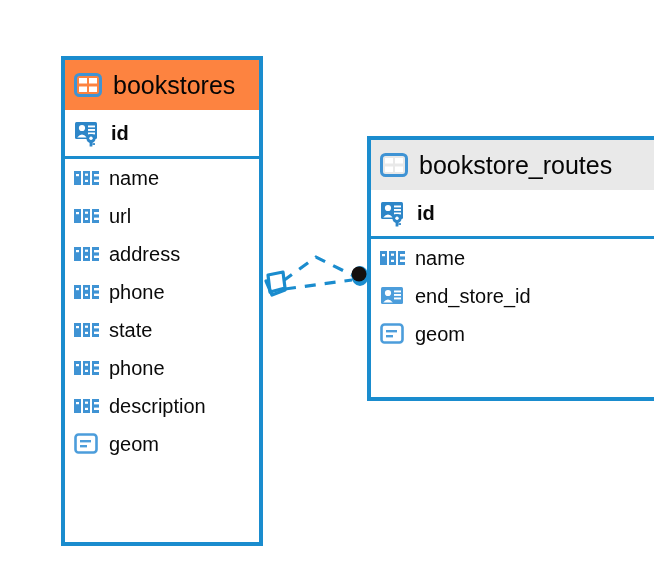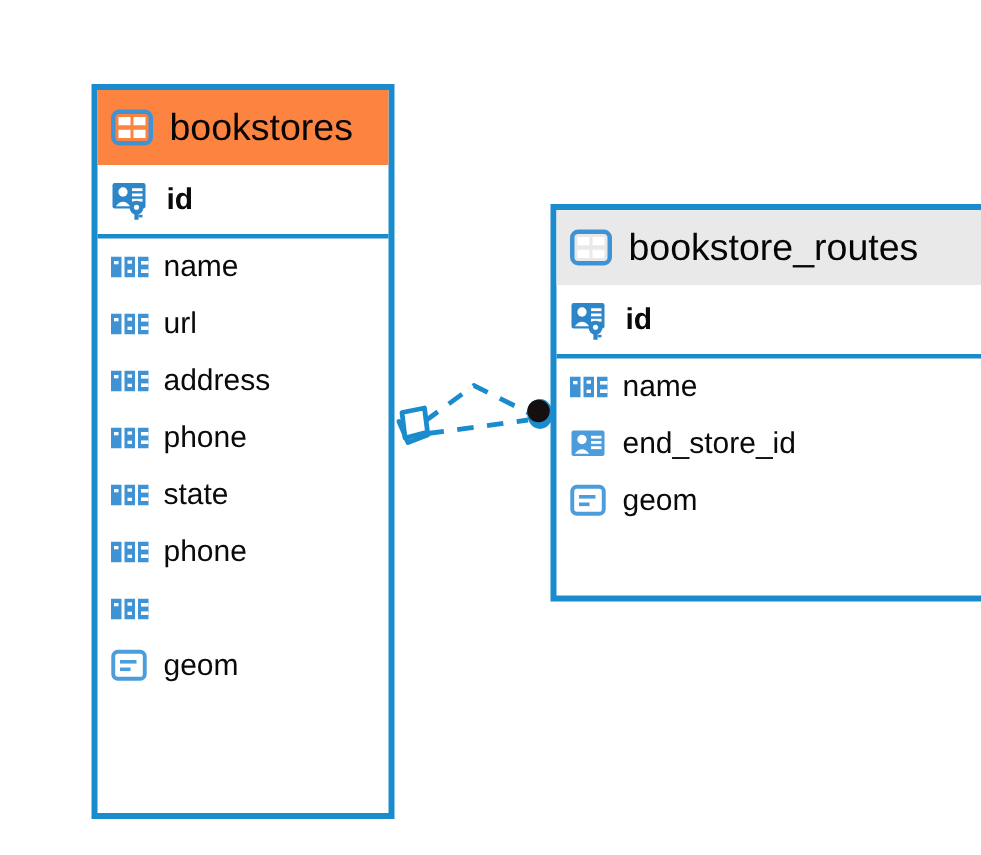--- a/index.html
+++ b/index.html
@@ -273,20 +273,21 @@
             </g>
             <g fill="#ffffff">
               <rect x="2" y="3" width="3" height="2.2"></rect>
               <rect x="11" y="2.6" width="3" height="2.2"></rect>
               <rect x="11" y="8.8" width="3" height="2.2"></rect>
               <rect x="20" y="3" width="5" height="2.4"></rect>
               <rect x="20" y="8.6" width="5" height="2.4"></rect>
             </g>
           </svg>
         </span>
+        <span class="field-label">description</span>
       </div>
 
       <div class="field-row">
         <span class="icon">
           <svg width="26" height="24" viewBox="0 0 26 24">
             <rect x="1.5" y="2.5" width="21" height="18" rx="3" ry="3" fill="none" stroke="#4c9ddb" stroke-width="2.6"></rect>
             <rect x="6" y="8" width="11" height="2.4" fill="#4c9ddb"></rect>
             <rect x="6" y="13" width="7" height="2.4" fill="#4c9ddb"></rect>
           </svg>
         </span>

